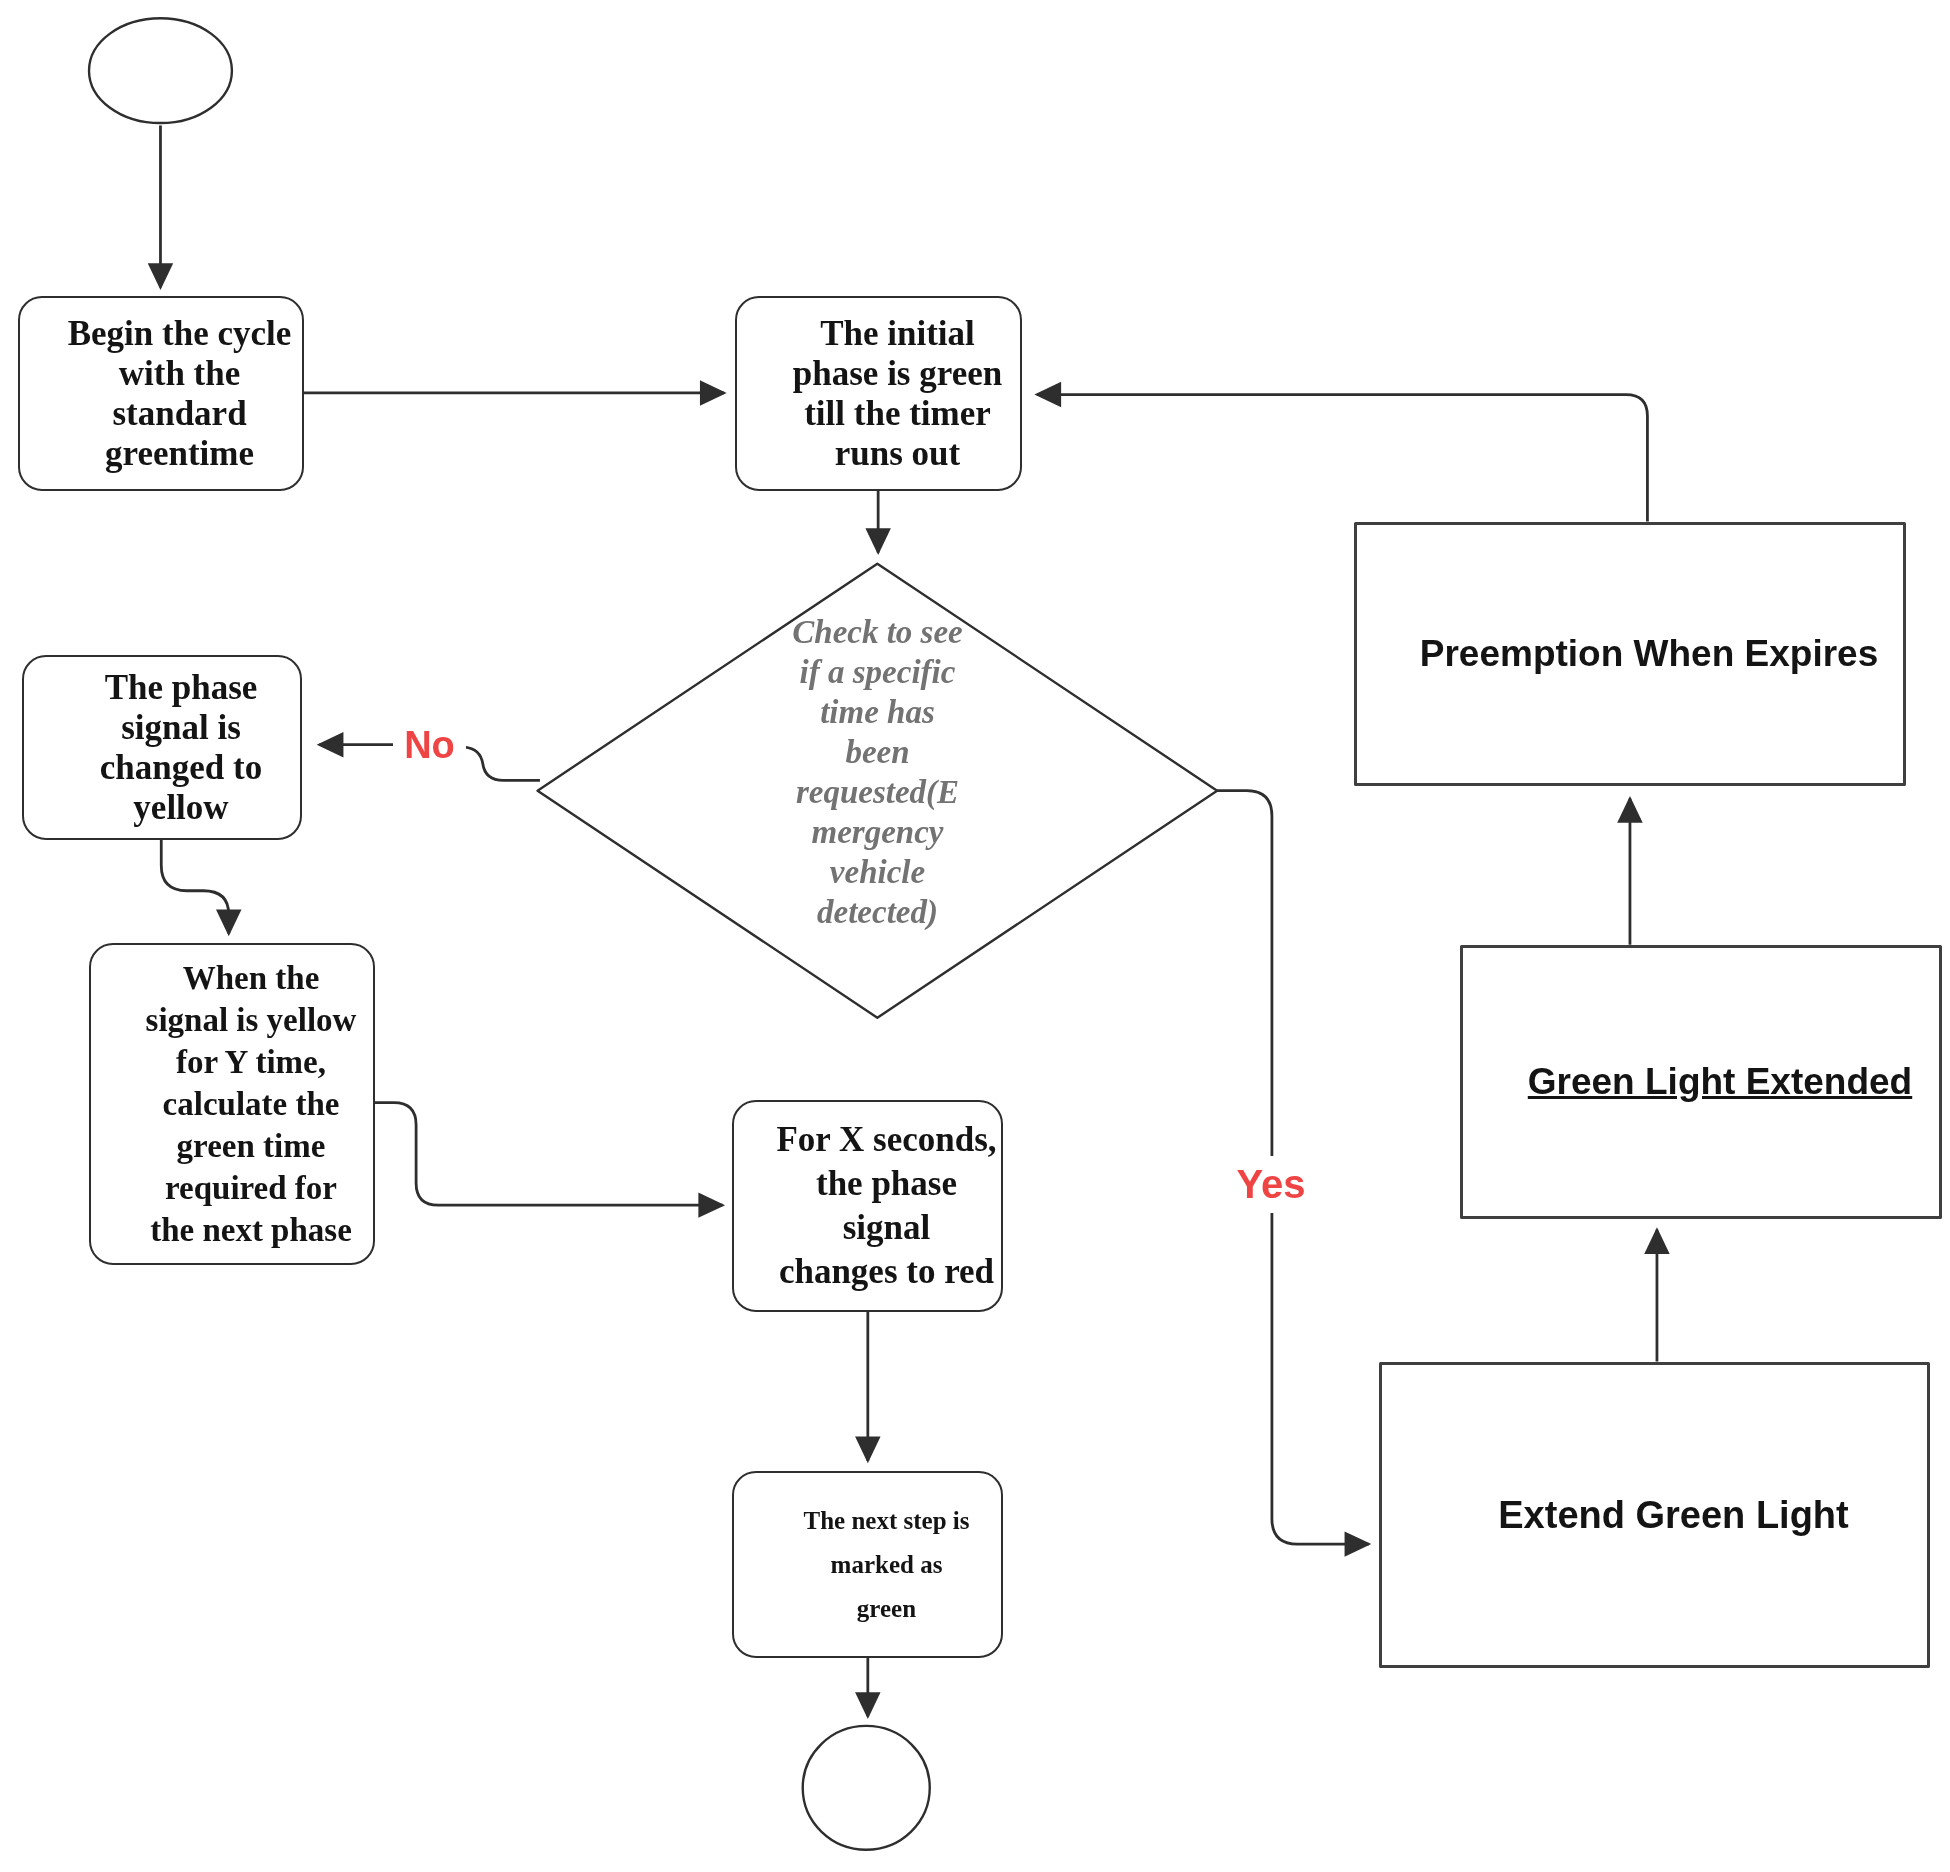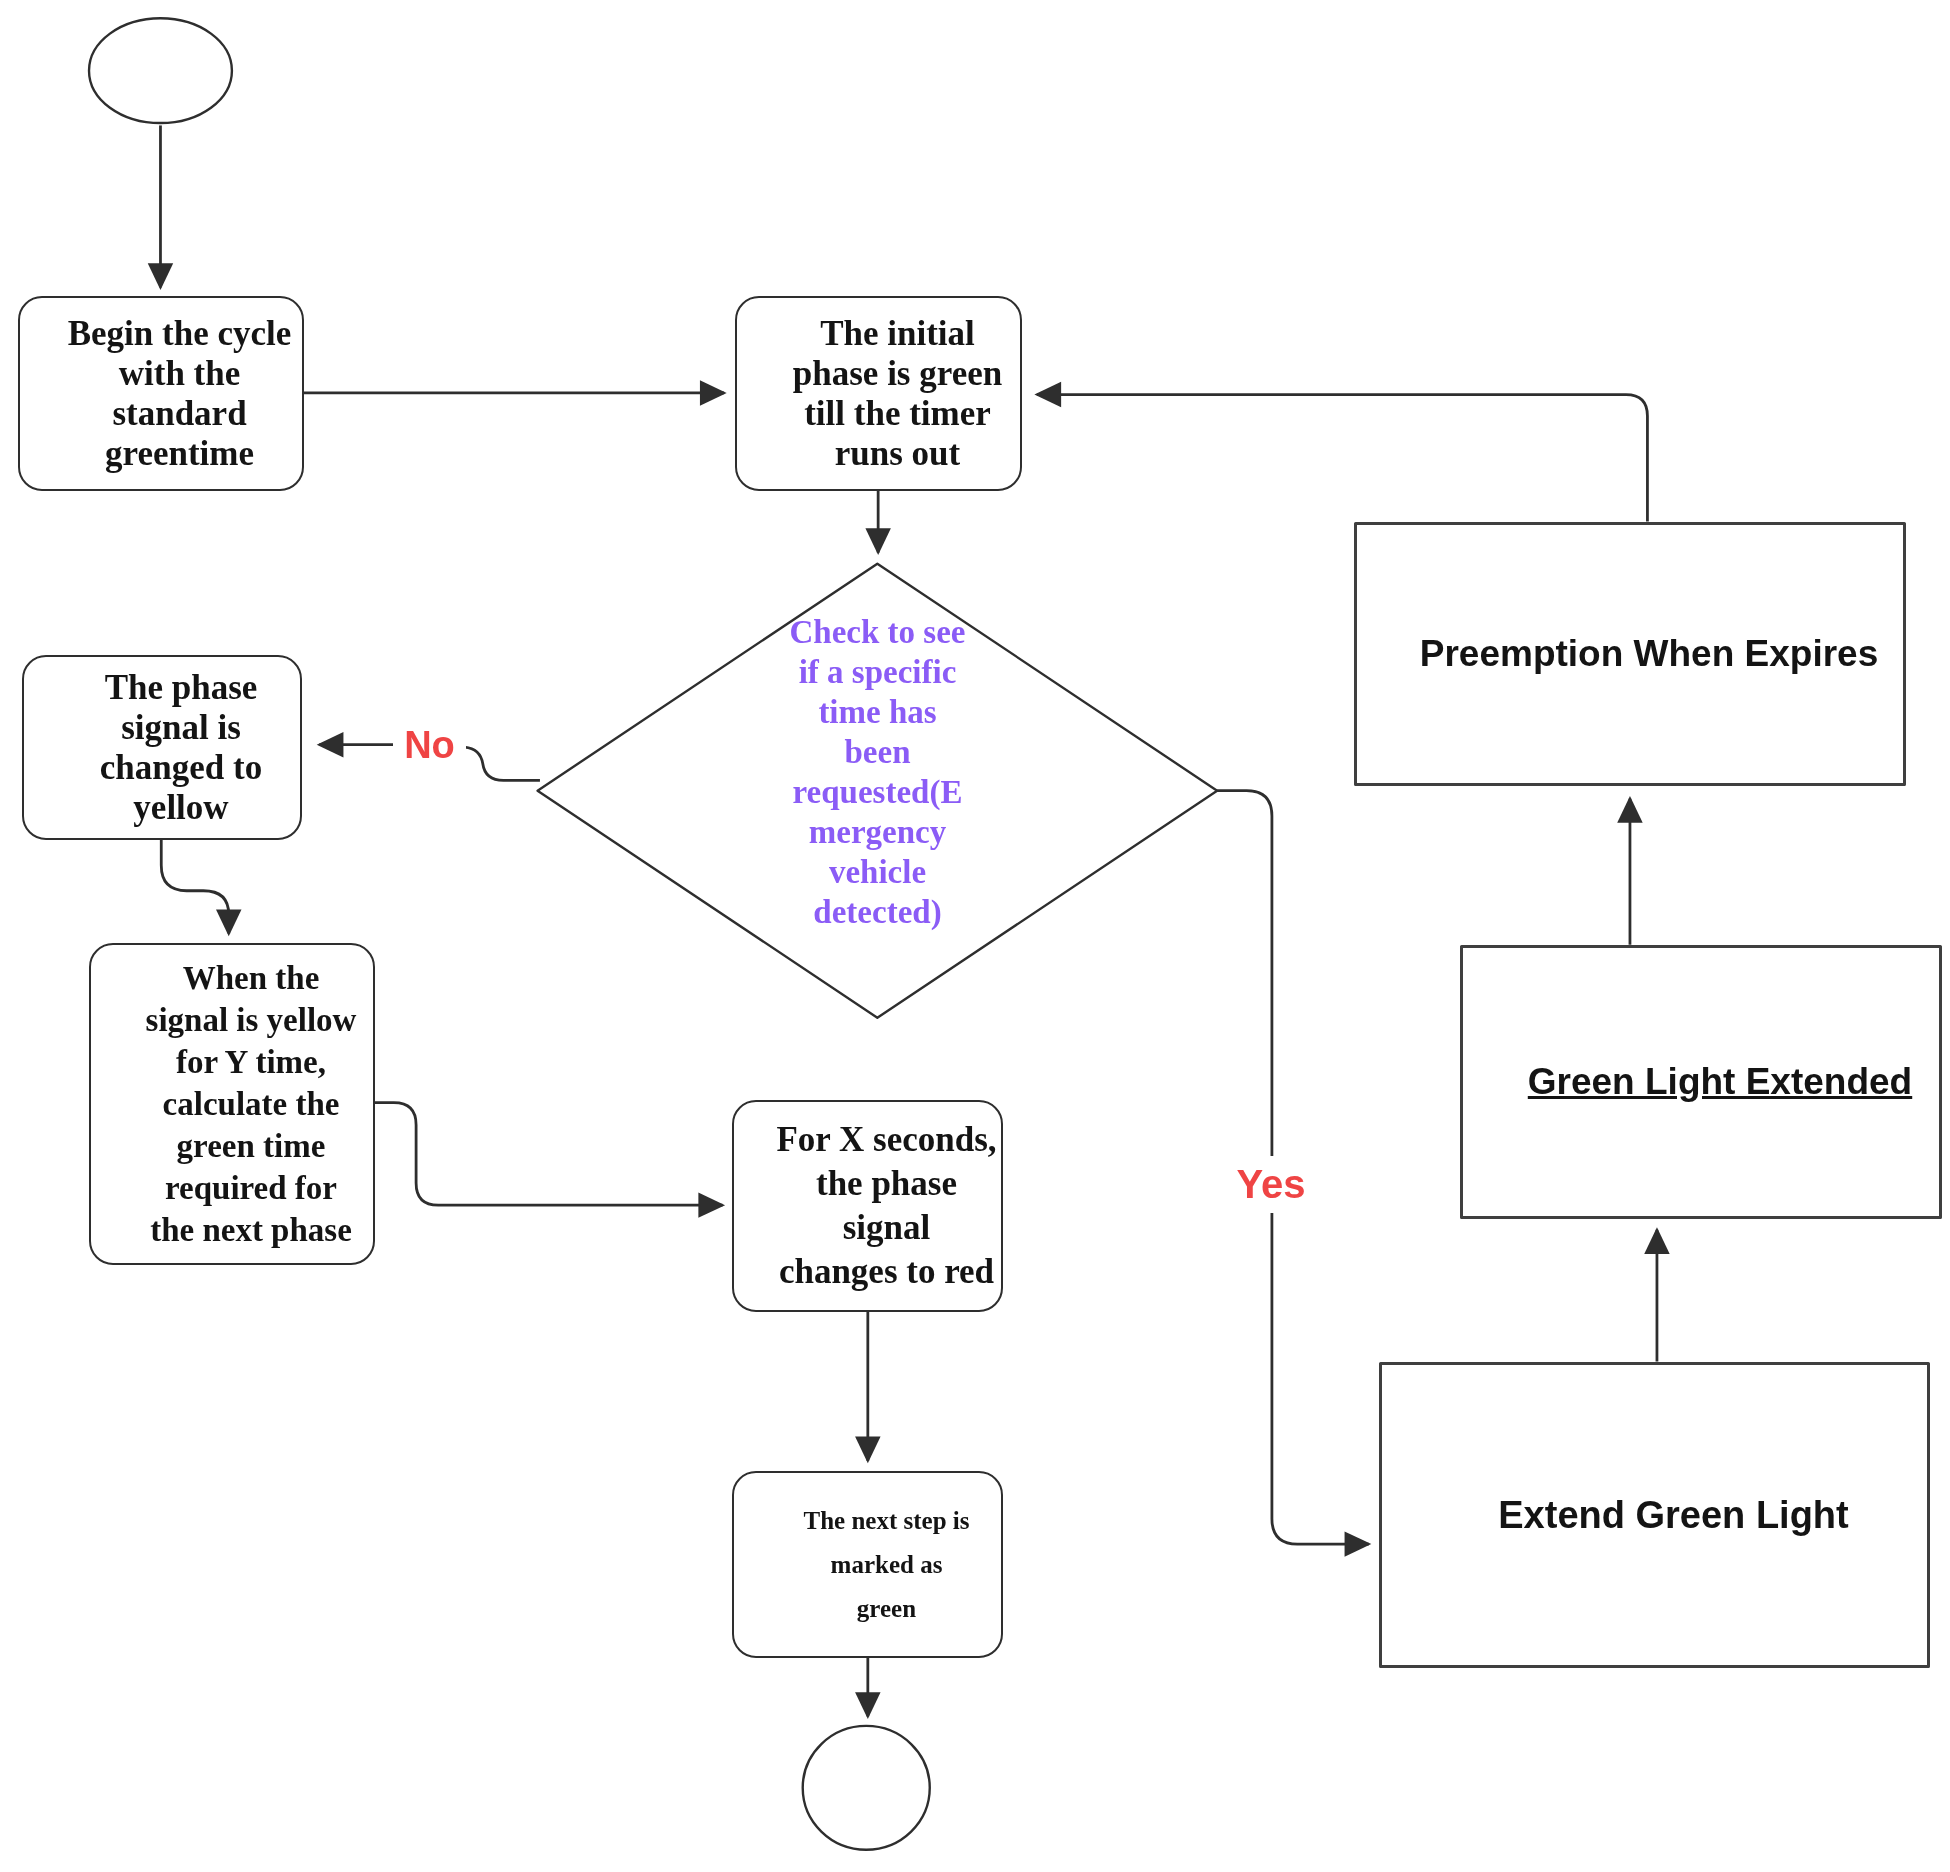--- a/index.html
+++ b/index.html
@@ -47,23 +47,24 @@
     text-align:center;
   }
   .dtext{
     position:absolute;
     display:flex;
     align-items:center;
     justify-content:center;
     text-align:center;
     white-space:pre-line;
     font-weight:bold;
-    color:#8b5cf6;
+    color:#737373;
     background:transparent;
     font-family:"Liberation Serif","DejaVu Serif",serif;
+    font-style:italic;
   }
   
   #n-begin   {left:17.5px;   top:296px;  width:286px; height:195px; font-size:35px; line-height:40px;}
   #n-initial {left:735px;  top:296px;  width:287px; height:195px; font-size:35px; line-height:40px;}
   #n-yellow  {left:22px;   top:655px;  width:280px; height:185px; font-size:35px; line-height:40px;}
   #n-when    {left:89px;  top:943px; width:286px; height:322px; font-size:33px; line-height:42px;border-radius:24px;}
   #n-forx    {left:732px;  top:1100px; width:271px; height:212px; font-size:35px; line-height:44px;}
   #n-next    {left:732px;  top:1471px; width:271px; height:187px; font-size:25px; line-height:44px;}
   #n-preempt {left:1354px; top:522px;  width:552px; height:264px; font-size:37px;}
   #n-gle     {left:1460px; top:945px; width:482px; height:274px; font-size:37px;text-decoration:underline;}

